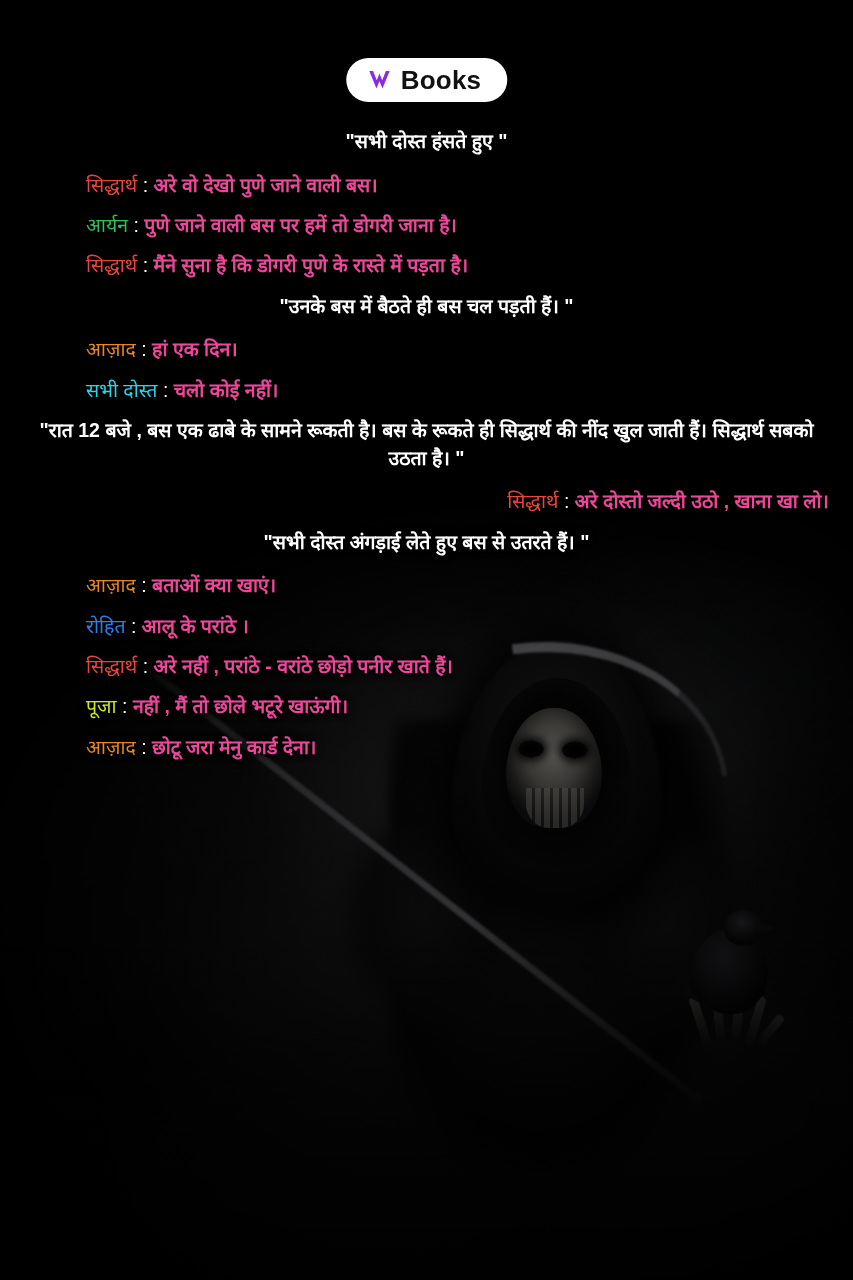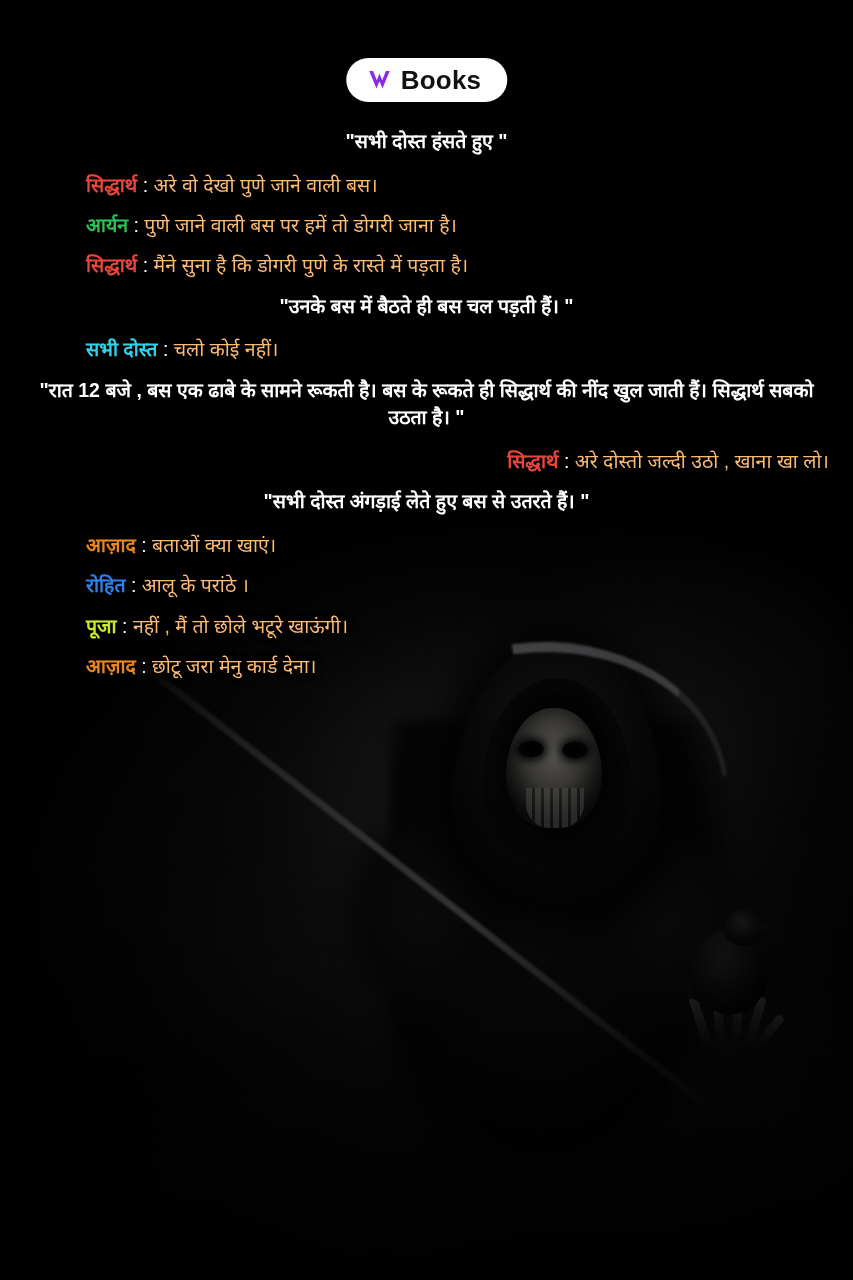--- a/index.html
+++ b/index.html
@@ -291,25 +291,25 @@
     margin: 0 0 14px 0;
     padding-left: 62px;
     font-size: 19.5px;
     line-height: 1.35;
     color: #ffffff;
     text-shadow: 0 1px 3px rgba(0,0,0,.95), 0 0 8px rgba(0,0,0,.9);
   }
   .line.indent-1 { padding-left: 62px; }
   .line.indent-2 { padding-left: 76px; text-align: right; }
   .speaker {
+    font-weight: normal;
+  }
+  .dialogue {
+    color: #ec4899;
     font-weight: bold;
-  }
-  .dialogue {
-    color: #fdba74;
-    font-weight: normal;
   }
   .colon { color: #ffffff; }
 </style>
 </head>
 <body>
 
 <div id="page">
 
   <div class="bg-art">
     <div class="bg-base"></div>
@@ -361,23 +361,25 @@
       </span>
       <span class="logo-text">Books</span>
     </div>
 
     <div class="script" id="script-body">
         <p class="narration">"सभी दोस्त हंसते हुए "</p>
         <p class="line indent-1"><span class="speaker" style="color: rgb(232, 70, 60);">सिद्धार्थ</span><span class="colon"> : </span><span class="dialogue">अरे वो देखो पुणे जाने वाली बस।</span></p>
         <p class="line indent-1"><span class="speaker" style="color: rgb(47, 191, 91);">आर्यन</span><span class="colon"> : </span><span class="dialogue">पुणे जाने वाली बस पर हमें तो डोगरी जाना है।</span></p>
         <p class="line indent-1"><span class="speaker" style="color: rgb(232, 70, 60);">सिद्धार्थ</span><span class="colon"> : </span><span class="dialogue">मैंने सुना है कि डोगरी पुणे के रास्ते में पड़ता है।</span></p>
         <p class="narration">"उनके बस में बैठते ही बस चल पड़ती हैं। "</p>
+        <p class="line indent-1"><span class="speaker" style="color: rgb(232, 134, 31);">आज़ाद</span><span class="colon"> : </span><span class="dialogue">हां एक दिन।</span></p>
         <p class="line indent-1"><span class="speaker" style="color: rgb(47, 211, 232);">सभी दोस्त</span><span class="colon"> : </span><span class="dialogue">चलो कोई नहीं।</span></p>
         <p class="narration">"रात 12 बजे , बस एक ढाबे के सामने रूकती है। बस के रूकते ही सिद्धार्थ की नींद खुल जाती हैं। सिद्धार्थ सबको उठता है। "</p>
         <p class="line indent-2"><span class="speaker" style="color: rgb(232, 70, 60);">सिद्धार्थ</span><span class="colon"> : </span><span class="dialogue">अरे दोस्तो जल्दी उठो , खाना खा लो।</span></p>
         <p class="narration">"सभी दोस्त अंगड़ाई लेते हुए बस से उतरते हैं। "</p>
         <p class="line indent-1"><span class="speaker" style="color: rgb(232, 134, 31);">आज़ाद</span><span class="colon"> : </span><span class="dialogue">बताओं क्या खाएं।</span></p>
         <p class="line indent-1"><span class="speaker" style="color: rgb(47, 127, 232);">रोहित</span><span class="colon"> : </span><span class="dialogue">आलू के परांठे ।</span></p>
+        <p class="line indent-1"><span class="speaker" style="color: rgb(232, 70, 60);">सिद्धार्थ</span><span class="colon"> : </span><span class="dialogue">अरे नहीं , परांठे - वरांठे छोड़ो पनीर खाते हैं।</span></p>
         <p class="line indent-1"><span class="speaker" style="color: rgb(201, 232, 47); margin-top: 6px;">पूजा</span><span class="colon"> : </span><span class="dialogue">नहीं , मैं तो छोले भटूरे खाऊंगी।</span></p>
         <p class="line indent-1"><span class="speaker" style="color: rgb(232, 134, 31);">आज़ाद</span><span class="colon"> : </span><span class="dialogue">छोटू जरा मेनु कार्ड देना।</span></p>
       </div>
   </div>
 </div>
 
 </body></html>

